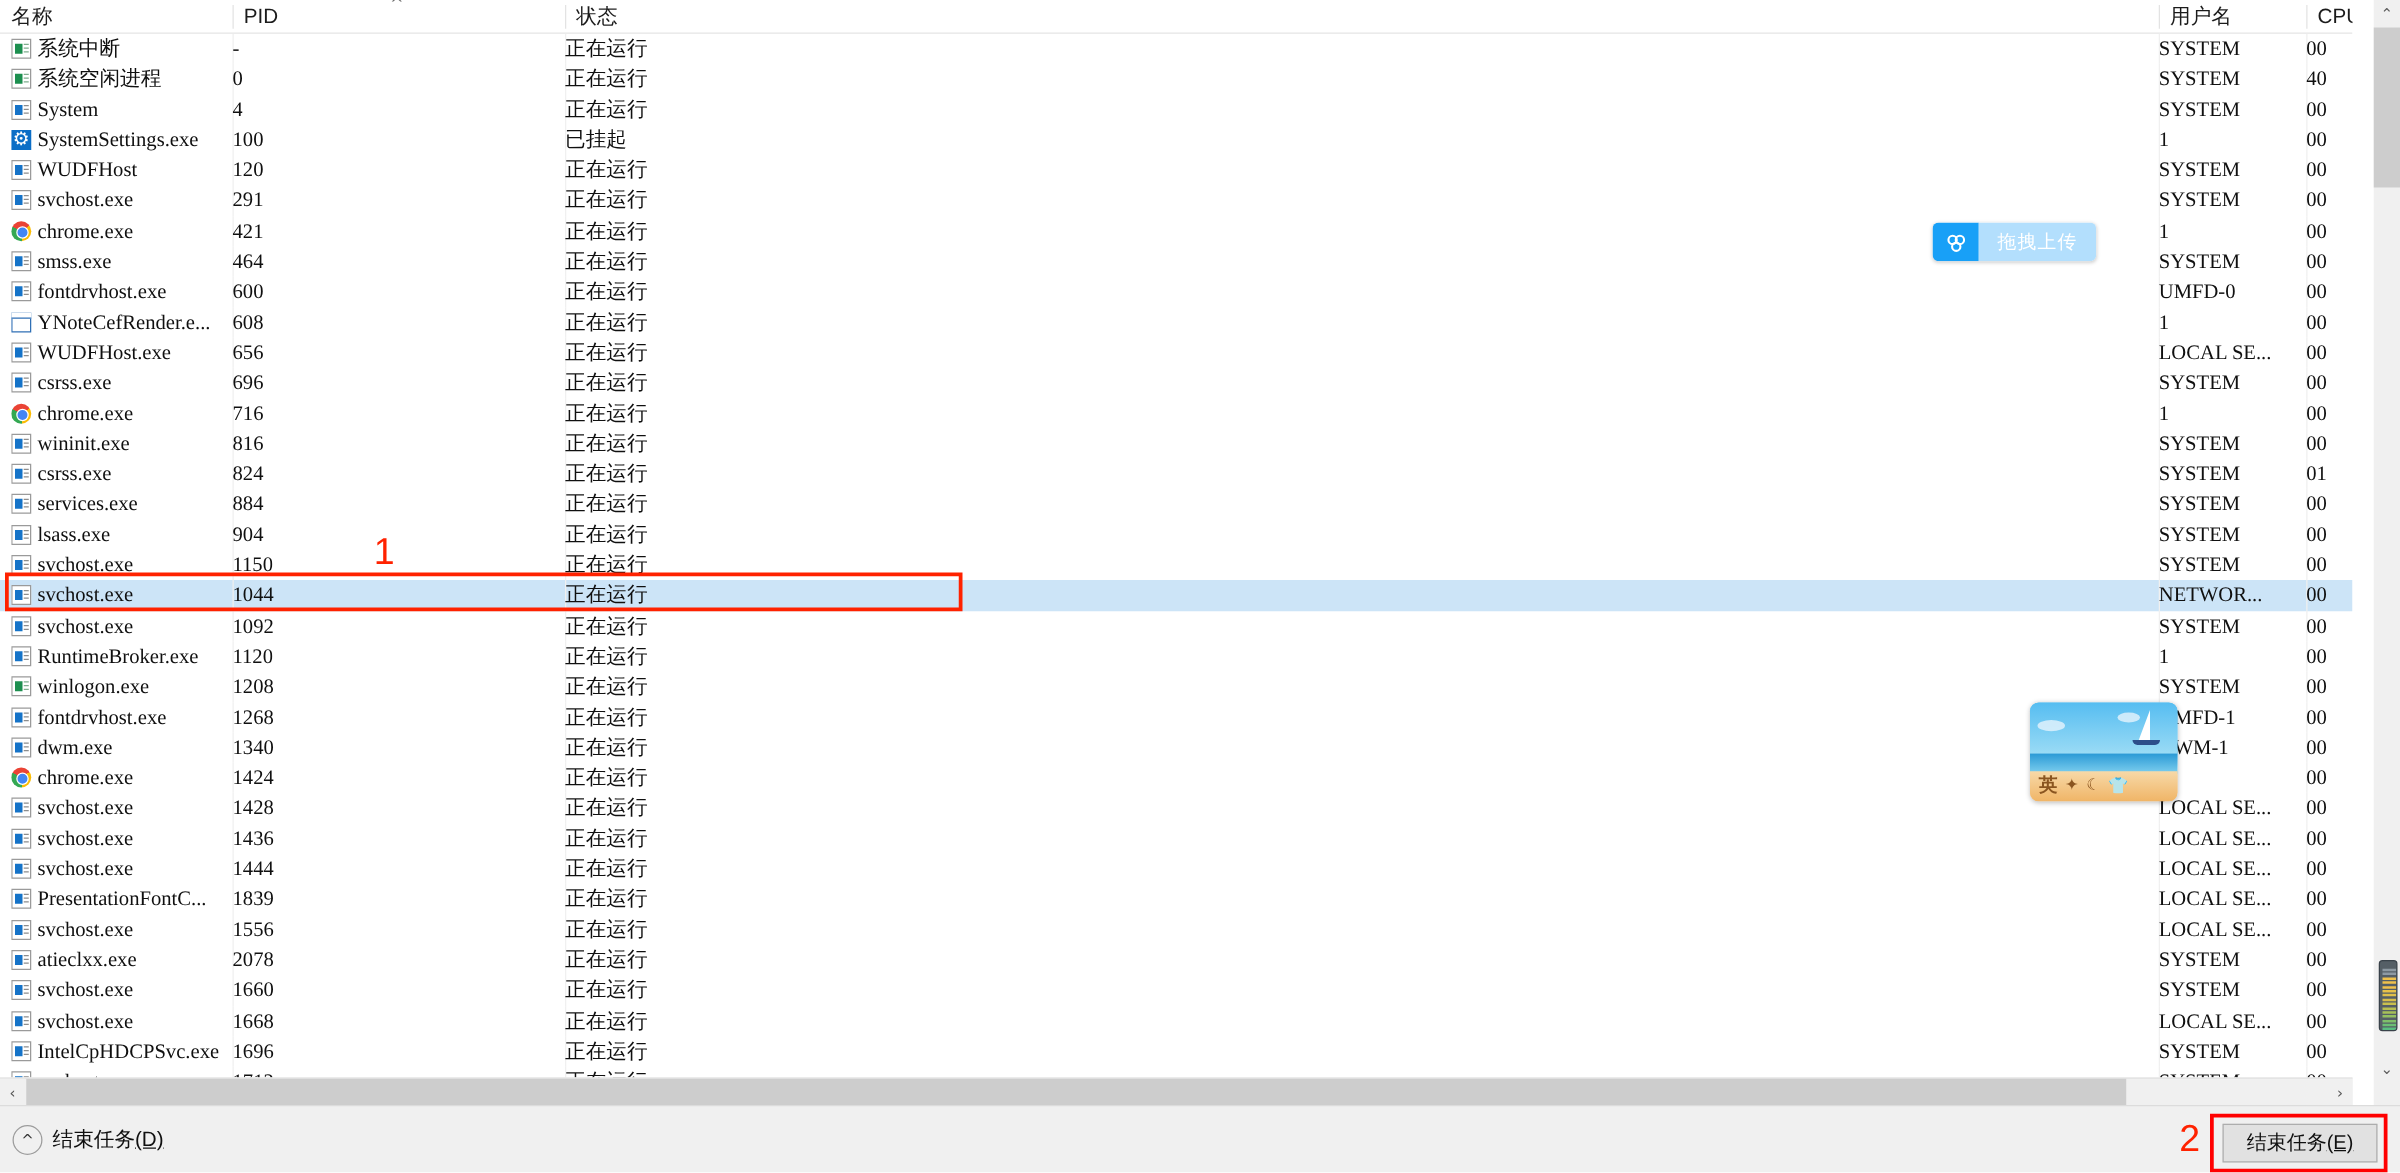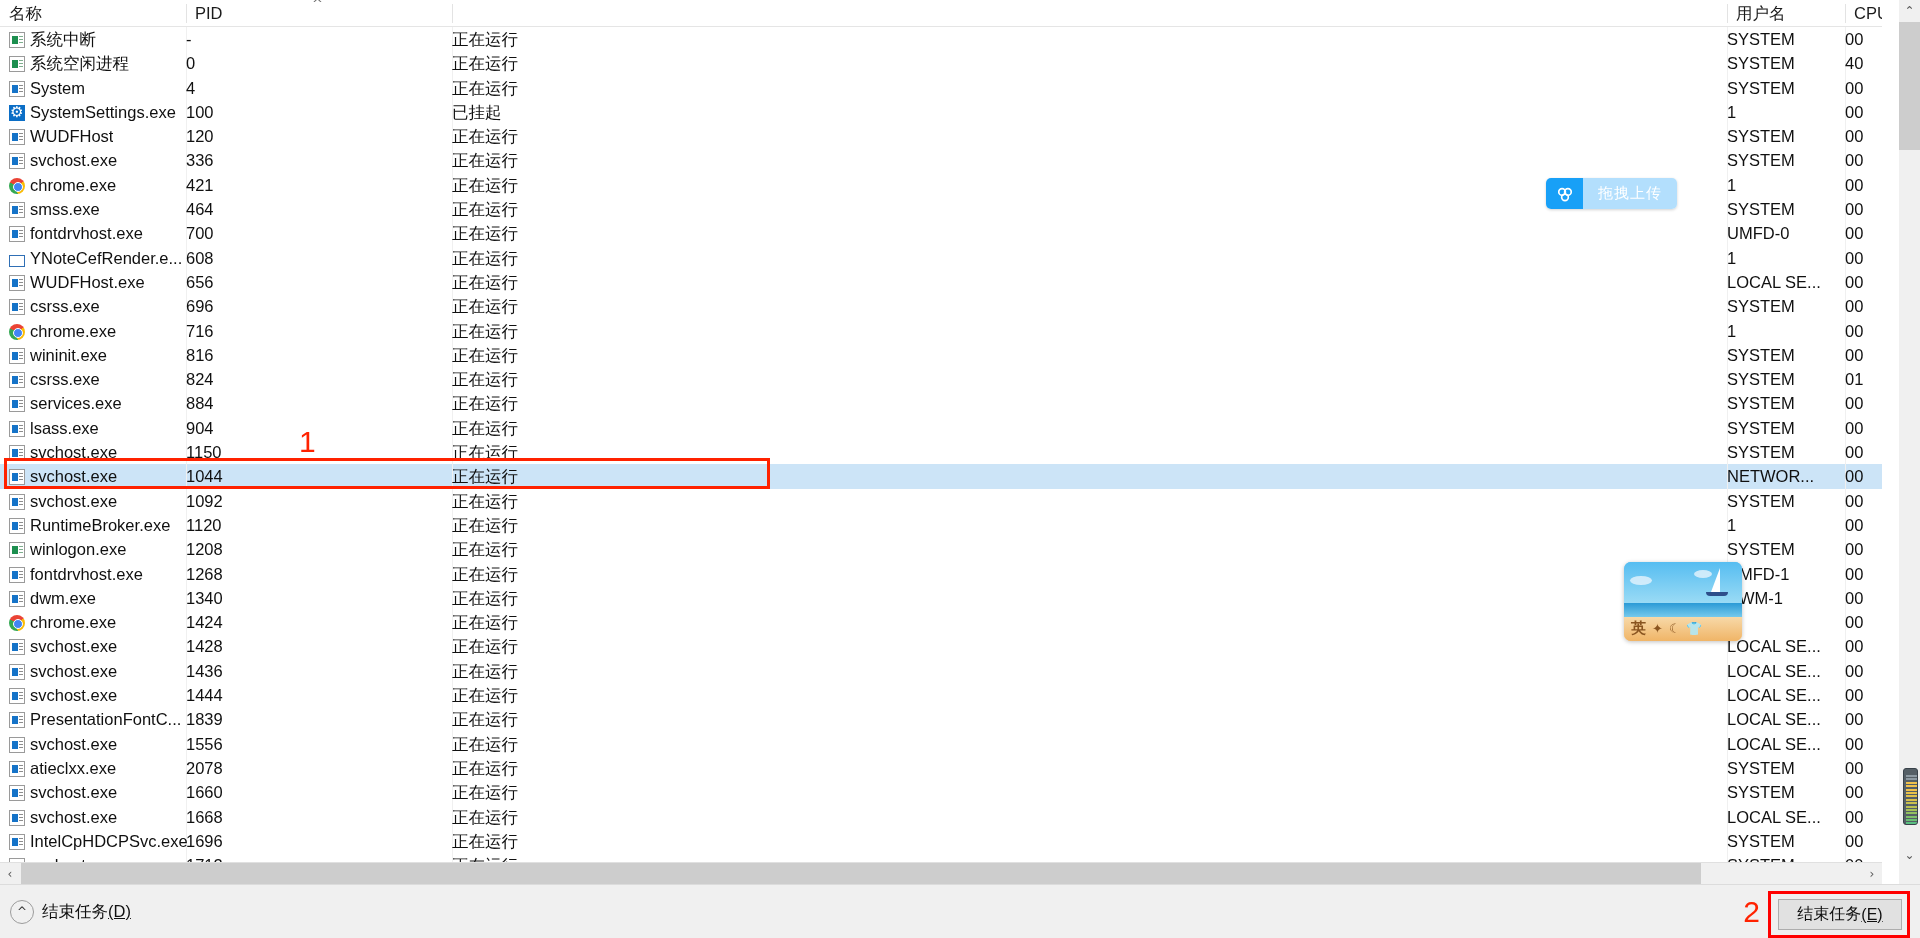--- a/index.html
+++ b/index.html
@@ -26,21 +26,21 @@
     white-space: nowrap; overflow: hidden;
   }
   .hdr-sep { position: absolute; top: 4px; height: 19px; width: 1px; background: #e3e3e3; }
   .sort-caret {
     position: absolute; top: -3px; font-size: 13px; color: #6d6d6d;
     font-family: "DejaVu Sans", sans-serif; line-height: 14px;
   }
 
   .rows { position: absolute; left: 0; top: 27px; width: 1882px; height: 835px; }
   .row {
-    position: relative; height: 24.3px; width: 1882px; white-space: nowrap;
+    position: relative; height: 24.3px; width: 1882px; white-space: nowrap; font-family: Liberation Serif, serif;
   }
   .row.sel { background: #cce4f7; }
   .cell {
     position: absolute; top: 0; height: 24.3px; line-height: 24.3px;
     font-size: 16.5px; color: #101010; overflow: hidden; white-space: nowrap;
   }
   .c-name { left: 9px; }
   .c-pid  { left: 186px; }
   .c-state{ left: 452px; }
   .c-user { left: 1727px; }
@@ -220,20 +220,21 @@
 <div id="root">
 
   <div class="table-wrap">
 
     <div class="hdr">
       <div class="hdr-cell" style="left:0;width:186px">名称</div>
       <div class="hdr-sep" style="left:186px"></div>
       <div class="hdr-cell" style="left:186px;width:266px">PID</div>
       <div class="sort-caret" style="left:312px">^</div>
       <div class="hdr-sep" style="left:452px"></div>
+      <div class="hdr-cell" style="left:452px;width:1275px">状态</div>
       <div class="hdr-sep" style="left:1727px"></div>
       <div class="hdr-cell" style="left:1727px;width:118px">用户名</div>
       <div class="hdr-sep" style="left:1845px"></div>
       <div class="hdr-cell" style="left:1845px;width:55px">CPU</div>
 
     </div>
 
     <div class="rows" id="rows">
         <div class="row">
           <div class="vsep" style="left: 186px;"></div>
@@ -289,21 +290,21 @@
           <div class="cell c-state">正在运行</div>
           <div class="cell c-user">SYSTEM</div>
           <div class="cell c-cpu">00</div>
         </div>
         <div class="row">
           <div class="vsep" style="left: 186px;"></div>
           <div class="vsep" style="left: 452px;"></div>
           <div class="vsep" style="left: 1727px;"></div>
           <div class="vsep" style="left: 1845px;"></div>
           <div class="cell c-name"><span class="ico win"></span><span class="nm">svchost.exe</span></div>
-          <div class="cell c-pid">336</div>
+          <div class="cell c-pid">291</div>
           <div class="cell c-state">正在运行</div>
           <div class="cell c-user">SYSTEM</div>
           <div class="cell c-cpu">00</div>
         </div>
         <div class="row">
           <div class="vsep" style="left: 186px;"></div>
           <div class="vsep" style="left: 452px;"></div>
           <div class="vsep" style="left: 1727px;"></div>
           <div class="vsep" style="left: 1845px;"></div>
           <div class="cell c-name"><span class="ico chrome"></span><span class="nm">chrome.exe</span></div>
@@ -322,21 +323,21 @@
           <div class="cell c-state">正在运行</div>
           <div class="cell c-user">SYSTEM</div>
           <div class="cell c-cpu">00</div>
         </div>
         <div class="row">
           <div class="vsep" style="left: 186px;"></div>
           <div class="vsep" style="left: 452px;"></div>
           <div class="vsep" style="left: 1727px;"></div>
           <div class="vsep" style="left: 1845px;"></div>
           <div class="cell c-name"><span class="ico win"></span><span class="nm">fontdrvhost.exe</span></div>
-          <div class="cell c-pid">700</div>
+          <div class="cell c-pid">600</div>
           <div class="cell c-state">正在运行</div>
           <div class="cell c-user">UMFD-0</div>
           <div class="cell c-cpu">00</div>
         </div>
         <div class="row">
           <div class="vsep" style="left: 186px;"></div>
           <div class="vsep" style="left: 452px;"></div>
           <div class="vsep" style="left: 1727px;"></div>
           <div class="vsep" style="left: 1845px;"></div>
           <div class="cell c-name"><span class="ico blank"></span><span class="nm">YNoteCefRender.e...</span></div>

